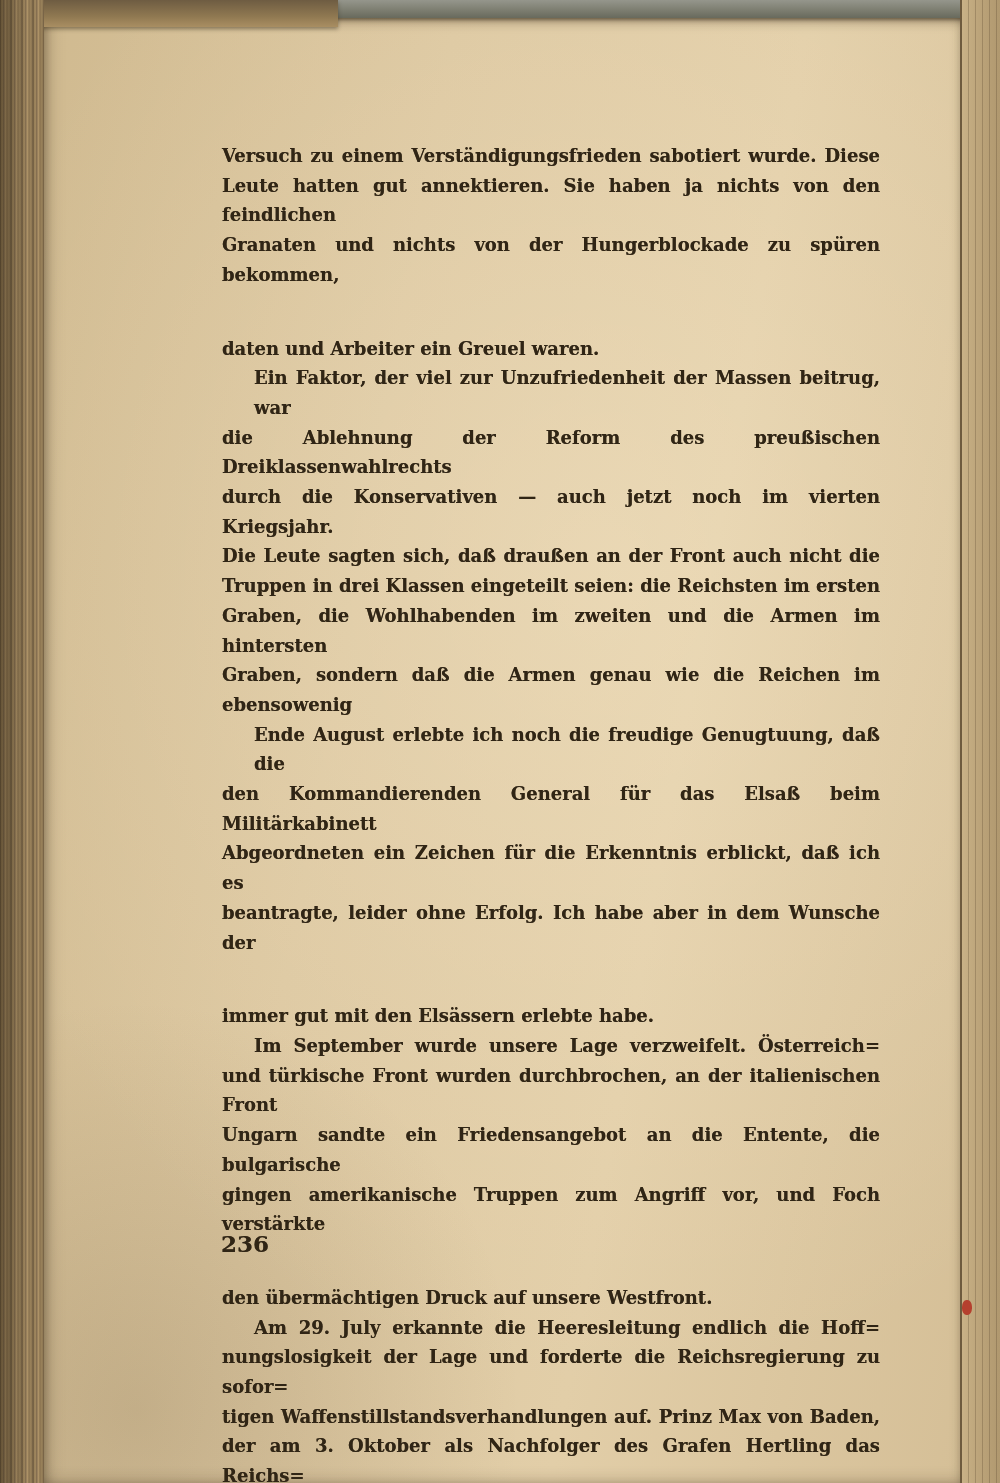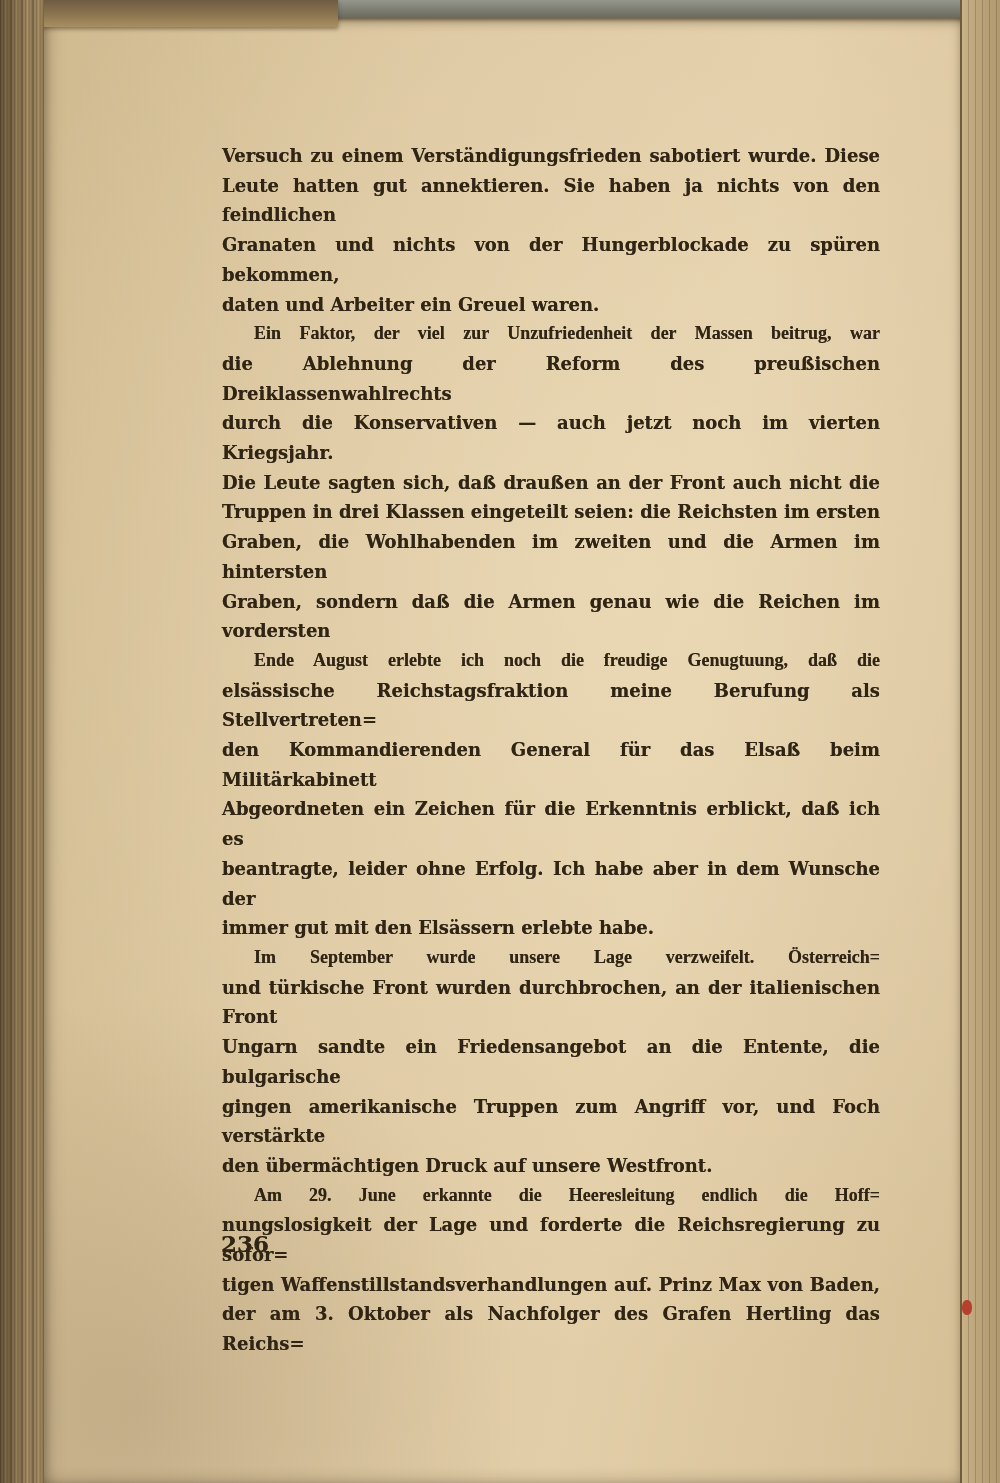--- a/index.html
+++ b/index.html
@@ -66,22 +66,22 @@
 
   
   .text-block {
     position:absolute; left:222px; top:141px; width:658px;
     color:#302515;
     font-size:18px; line-height:29.7px; font-weight:bold;
     text-shadow:0 0 0.4px rgba(48,37,21,0.65);
   }
   .paragraph { margin:0; }
   .line { text-align:justify; text-align-last:justify; white-space:normal; }
-  .line.last { text-align-last:left; }
-  .line.indent { padding-left:32px;font-family:Liberation Serif, serif; }
+  .line.last { text-align-last:left;margin-top:44px; }
+  .line.indent { padding-left:32px; }
 
   .page-number {
     position:absolute; left:221px; top:1230px;
     color:#302515; font-size:23px; font-weight:bold;
     text-shadow:0 0 0.4px rgba(48,37,21,0.6);
   }
 </style>
 </head>
 <body>
 
@@ -102,39 +102,38 @@
         <div class="line">Granaten und nichts von der Hungerblockade zu spüren bekommen,</div>
         <div class="line last">daten und Arbeiter ein Greuel waren.</div>
       </div>
       <div class="paragraph">
         <div class="line indent">Ein Faktor, der viel zur Unzufriedenheit der Massen beitrug, war</div>
         <div class="line">die Ablehnung der Reform des preußischen Dreiklassenwahlrechts</div>
         <div class="line">durch die Konservativen — auch jetzt noch im vierten Kriegsjahr.</div>
         <div class="line">Die Leute sagten sich, daß draußen an der Front auch nicht die</div>
         <div class="line">Truppen in drei Klassen eingeteilt seien: die Reichsten im ersten</div>
         <div class="line">Graben, die Wohlhabenden im zweiten und die Armen im hintersten</div>
-        <div class="line">Graben, sondern daß die Armen genau wie die Reichen im vordersten</div>
+        <div class="line">Graben, sondern daß die Armen genau wie die Reichen im ebensowenig</div>
       </div>
       <div class="paragraph">
         <div class="line indent">Ende August erlebte ich noch die freudige Genugtuung, daß die</div>
-        <div class="line">elsässische Reichstagsfraktion meine Berufung als Stellvertreten=</div>
         <div class="line">den Kommandierenden General für das Elsaß beim Militärkabinett</div>
         <div class="line">Abgeordneten ein Zeichen für die Erkenntnis erblickt, daß ich es</div>
         <div class="line">beantragte, leider ohne Erfolg. Ich habe aber in dem Wunsche der</div>
         <div class="line last">immer gut mit den Elsässern erlebte habe.</div>
       </div>
       <div class="paragraph">
         <div class="line indent">Im September wurde unsere Lage verzweifelt. Österreich=</div>
         <div class="line">und türkische Front wurden durchbrochen, an der italienischen Front</div>
         <div class="line">Ungarn sandte ein Friedensangebot an die Entente, die bulgarische</div>
         <div class="line">gingen amerikanische Truppen zum Angriff vor, und Foch verstärkte</div>
         <div class="line last">den übermächtigen Druck auf unsere Westfront.</div>
       </div>
       <div class="paragraph">
-        <div class="line indent">Am 29. June erkannte die Heeresleitung endlich die Hoff=</div>
+        <div class="line indent">Am 29. July erkannte die Heeresleitung endlich die Hoff=</div>
         <div class="line">nungslosigkeit der Lage und forderte die Reichsregierung zu sofor=</div>
         <div class="line">tigen Waffenstillstandsverhandlungen auf. Prinz Max von Baden,</div>
         <div class="line">der am 3. Oktober als Nachfolger des Grafen Hertling das Reichs=</div>
       </div>
     </div>
 
   <div class="page-number">236</div>
 </div>
 
 </body></html>

